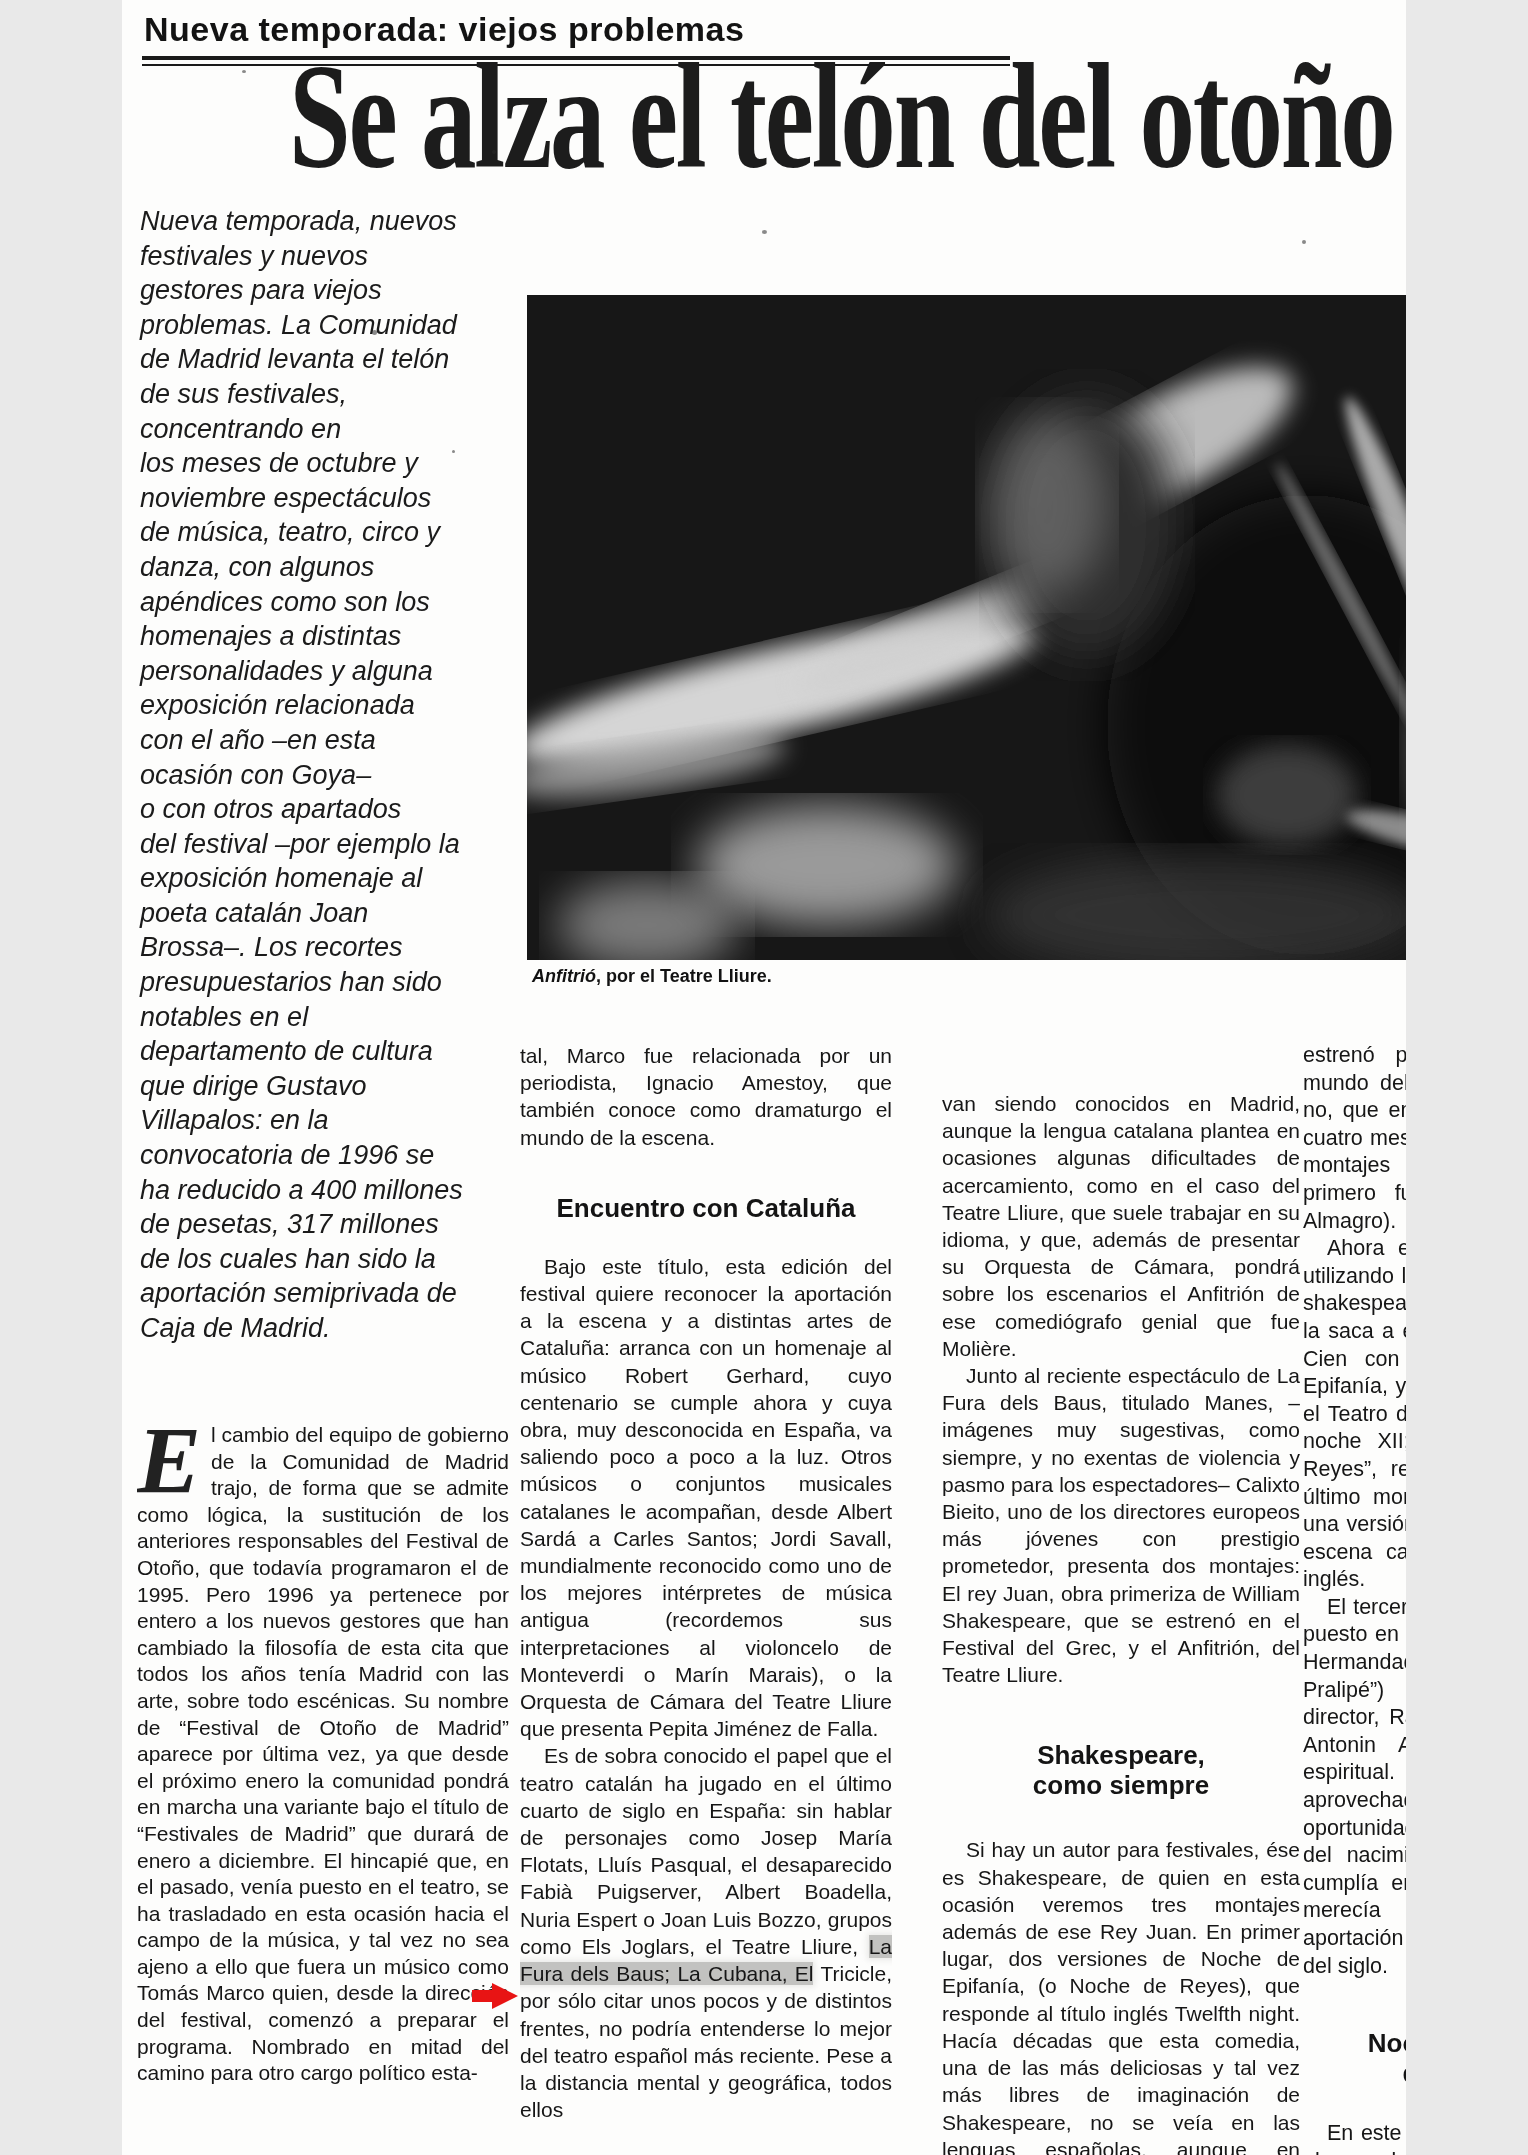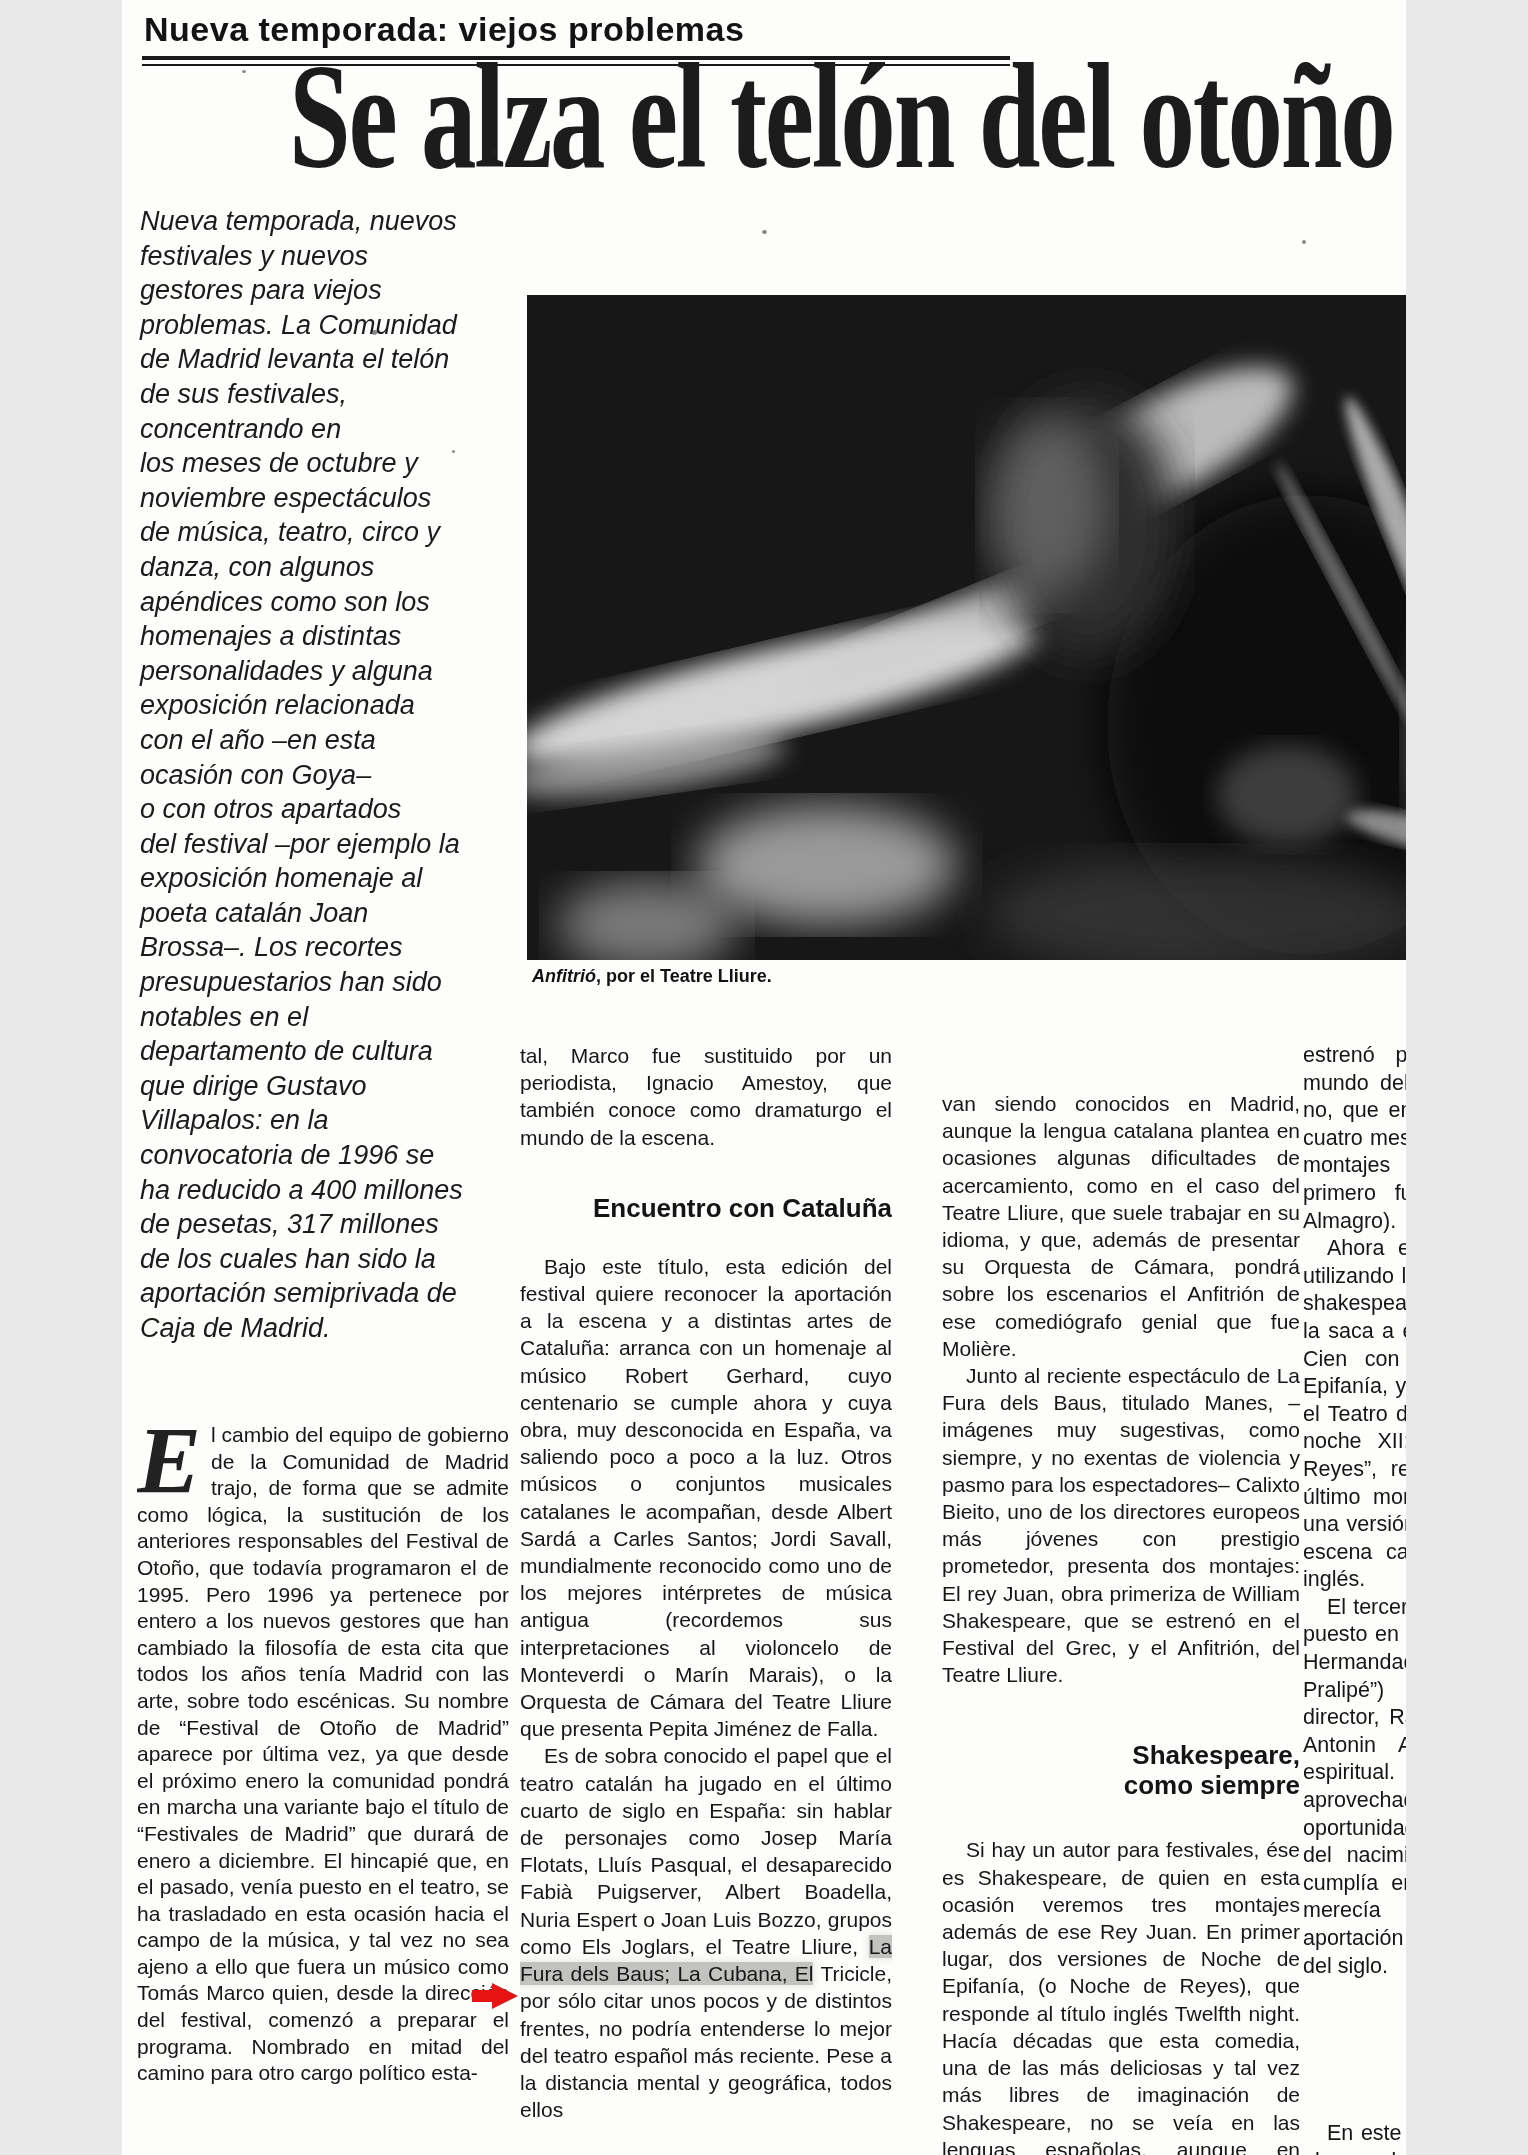--- a/index.html
+++ b/index.html
@@ -59,21 +59,21 @@
   .dropcap{
     float:left;
     font-family:"Liberation Serif",serif;
     font-style:italic;font-weight:bold;
     font-size:96px;line-height:70px;
     margin:4px 10px 0 0;color:#222;
   }
   .subhead{
     font-size:26px;font-weight:bold;color:#141414;
     margin:42px 0 30px 0;line-height:30px;
-    text-align:right;white-space:pre-line;
+    text-align:center;white-space:pre-line;
   }
   .col3 .subhead{margin:52px 0 36px 0;}
   .col4 .subhead{margin:48px 0 32px 0;}
   .hl{background:#c2c2c0;box-shadow:0 0 6px 2px #c2c2c055;}
   
   .red-arrow{position:absolute;left:350px;top:1983px;width:46px;height:26px;}
   .red-arrow .bar{position:absolute;left:0;top:7px;width:22px;height:12px;background:#e81414;}
   .red-arrow .tip{
     position:absolute;left:20px;top:0;width:0;height:0;
     border-top:13px solid transparent;border-bottom:13px solid transparent;
@@ -173,21 +173,21 @@
 
   <div class="caption">
     <span class="cap-title">Anfitrió</span><span class="cap-rest">, por el Teatre Lliure.</span>
   </div>
 
   <div class="col col1">
     <p><span class="dropcap">E</span><span>l cambio del equipo de gobierno de la Comunidad de Madrid trajo, de forma que se admite como lógica, la sustitución de los anteriores responsables del Festival de Otoño, que todavía programaron el de 1995. Pero 1996 ya pertenece por entero a los nuevos gestores que han cambiado la filosofía de esta cita que todos los años tenía Madrid con las arte, sobre todo escénicas. Su nombre de “Festival de Otoño de Madrid” aparece por última vez, ya que desde el próximo enero la comunidad pondrá en marcha una variante bajo el título de “Festivales de Madrid” que durará de enero a diciembre. El hincapié que, en el pasado, venía puesto en el teatro, se ha trasladado en esta ocasión hacia el campo de la música, y tal vez no sea ajeno a ello que fuera un músico como Tomás Marco quien, desde la dirección del festival, comenzó a preparar el programa. Nombrado en mitad del camino para otro cargo político esta-</span></p>
   </div>
 
   <div class="col col2">
-    <p>tal, Marco fue sustituido por un periodista, Ignacio Amestoy, que también conoce como dramaturgo el mundo de la escena.</p>
+    <p>tal, Marco fue relacionada por un periodista, Ignacio Amestoy, que también conoce como dramaturgo el mundo de la escena.</p>
     <h3 class="subhead">Encuentro con Cataluña</h3>
     <p class="indent">Bajo este título, esta edición del festival quiere reconocer la aportación a la escena y a distintas artes de Cataluña: arranca con un homenaje al músico Robert Gerhard, cuyo centenario se cumple ahora y cuya obra, muy desconocida en España, va saliendo poco a poco a la luz. Otros músicos o conjuntos musicales catalanes le acompañan, desde Albert Sardá a Carles Santos; Jordi Savall, mundialmente reconocido como uno de los mejores intérpretes de música antigua (recordemos sus interpretaciones al violoncelo de Monteverdi o Marín Marais), o la Orquesta de Cámara del Teatre Lliure que presenta Pepita Jiménez de Falla.</p>
     <p class="indent"><span>Es de sobra conocido el papel que el teatro catalán ha jugado en el último cuarto de siglo en España: sin hablar de personajes como Josep María Flotats, Lluís Pasqual, el desaparecido Fabià Puigserver, Albert Boadella, Nuria Espert o Joan Luis Bozzo, grupos como Els Joglars, el Teatre Lliure, </span><span class="hl">La Fura dels Baus; La Cubana, El</span><span> Tricicle, por sólo citar unos pocos y de distintos frentes, no podría entenderse lo mejor del teatro español más reciente. Pese a la distancia mental y geográfica, todos ellos</span></p>
   </div>
 
   <div class="col col3">
     <p>van siendo conocidos en Madrid, aunque la lengua catalana plantea en ocasiones algunas dificultades de acercamiento, como en el caso del Teatre Lliure, que suele trabajar en su idioma, y que, además de presentar su Orquesta de Cámara, pondrá sobre los escenarios el Anfitrión de ese comediógrafo genial que fue Molière.</p>
     <p class="indent">Junto al reciente espectáculo de La Fura dels Baus, titulado Manes, –imágenes muy sugestivas, como siempre, y no exentas de violencia y pasmo para los espectadores– Calixto Bieito, uno de los directores europeos más jóvenes con prestigio prometedor, presenta dos montajes: El rey Juan, obra primeriza de William Shakespeare, que se estrenó en el Festival del Grec, y el Anfitrión, del Teatre Lliure.</p>
     <h3 class="subhead">Shakespeare,
 como siempre</h3>

